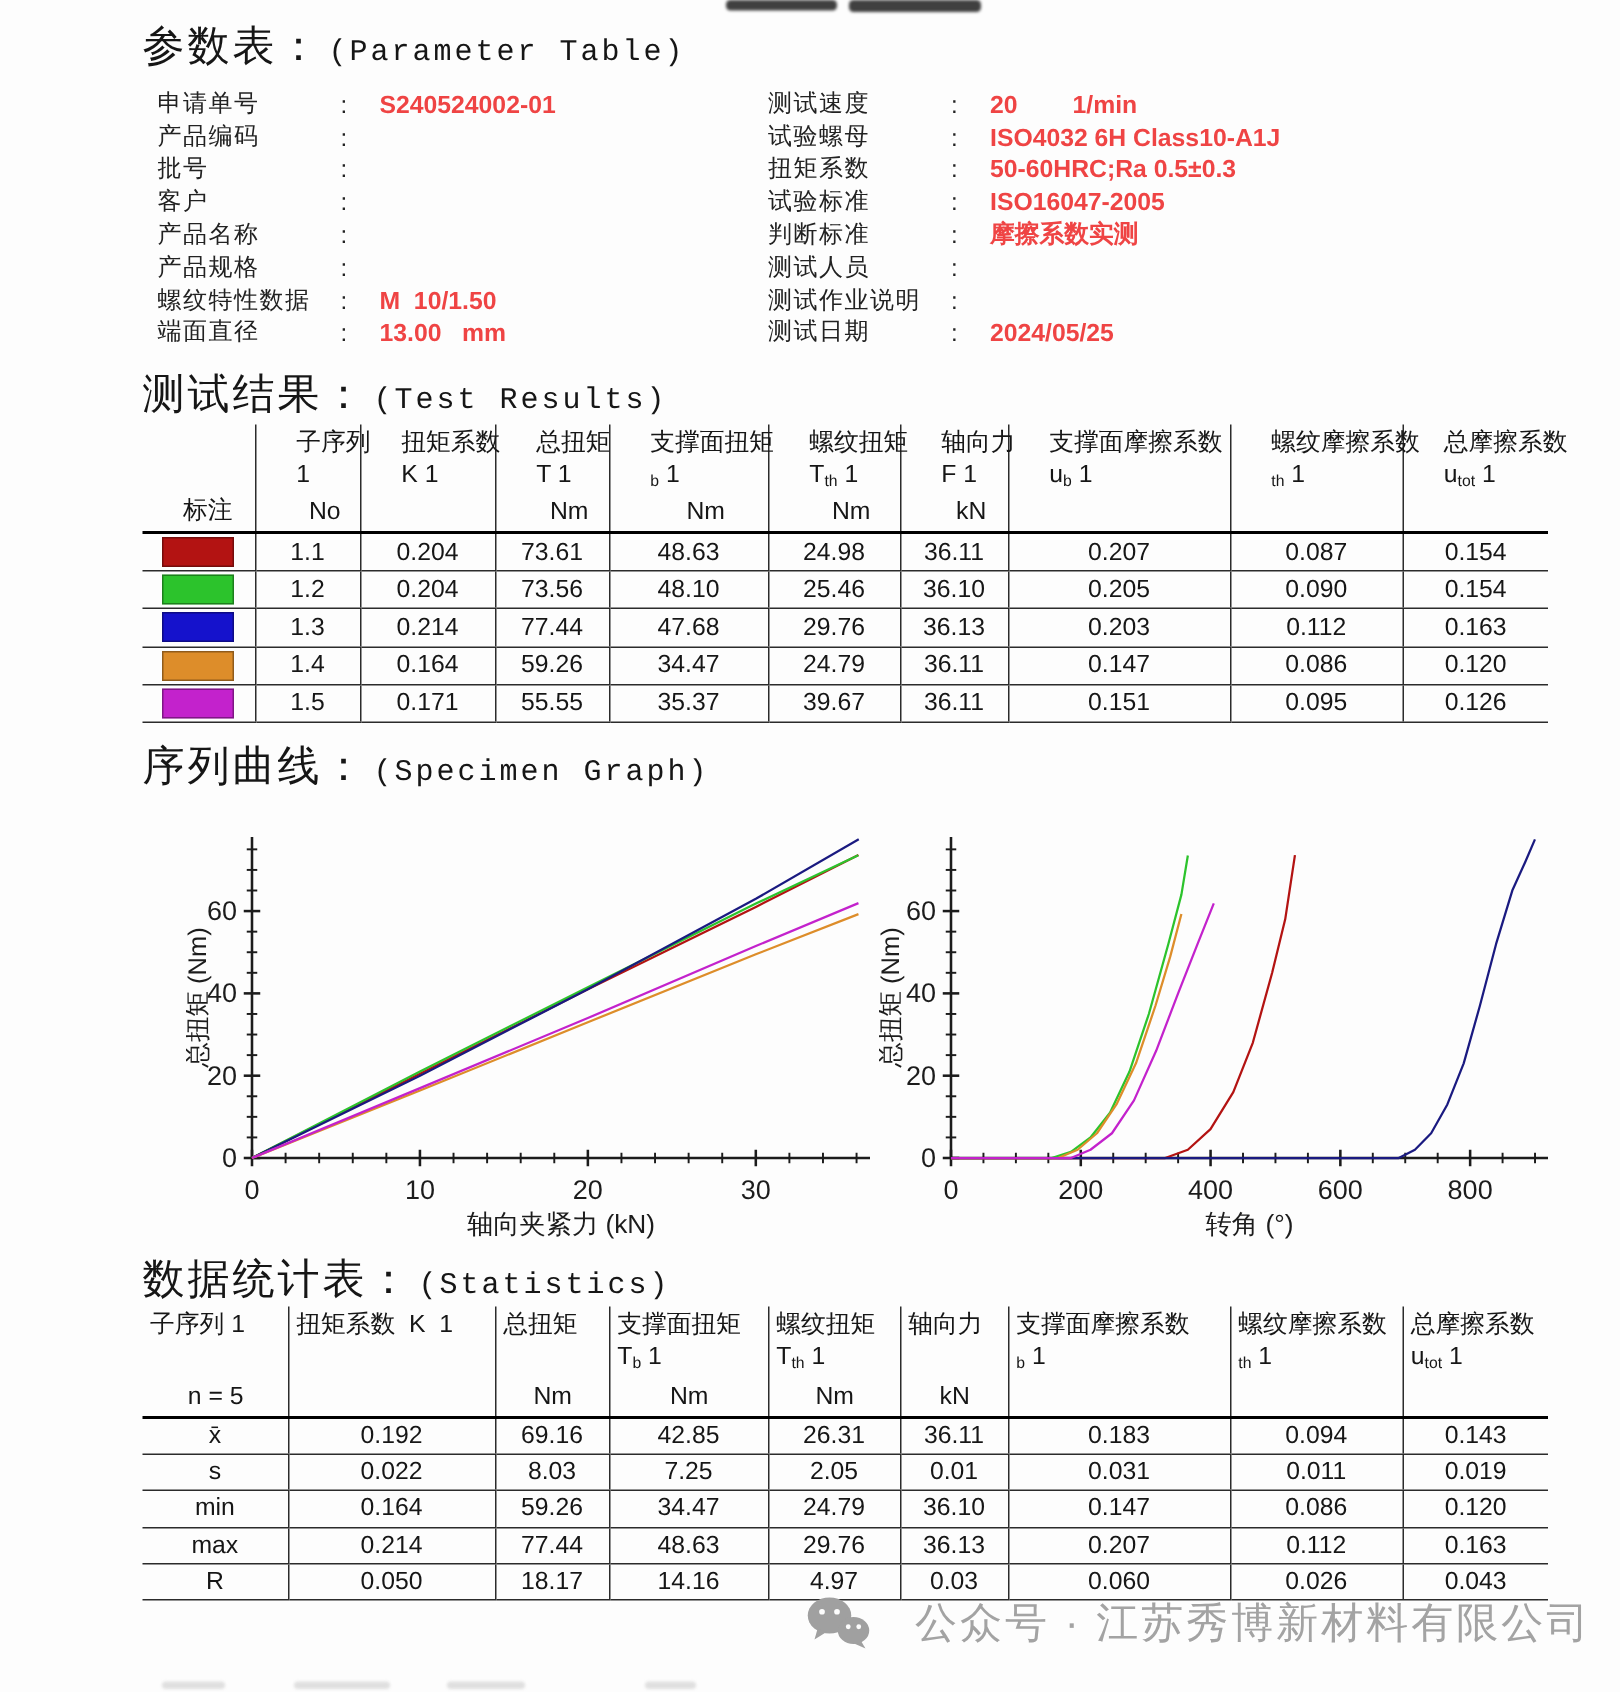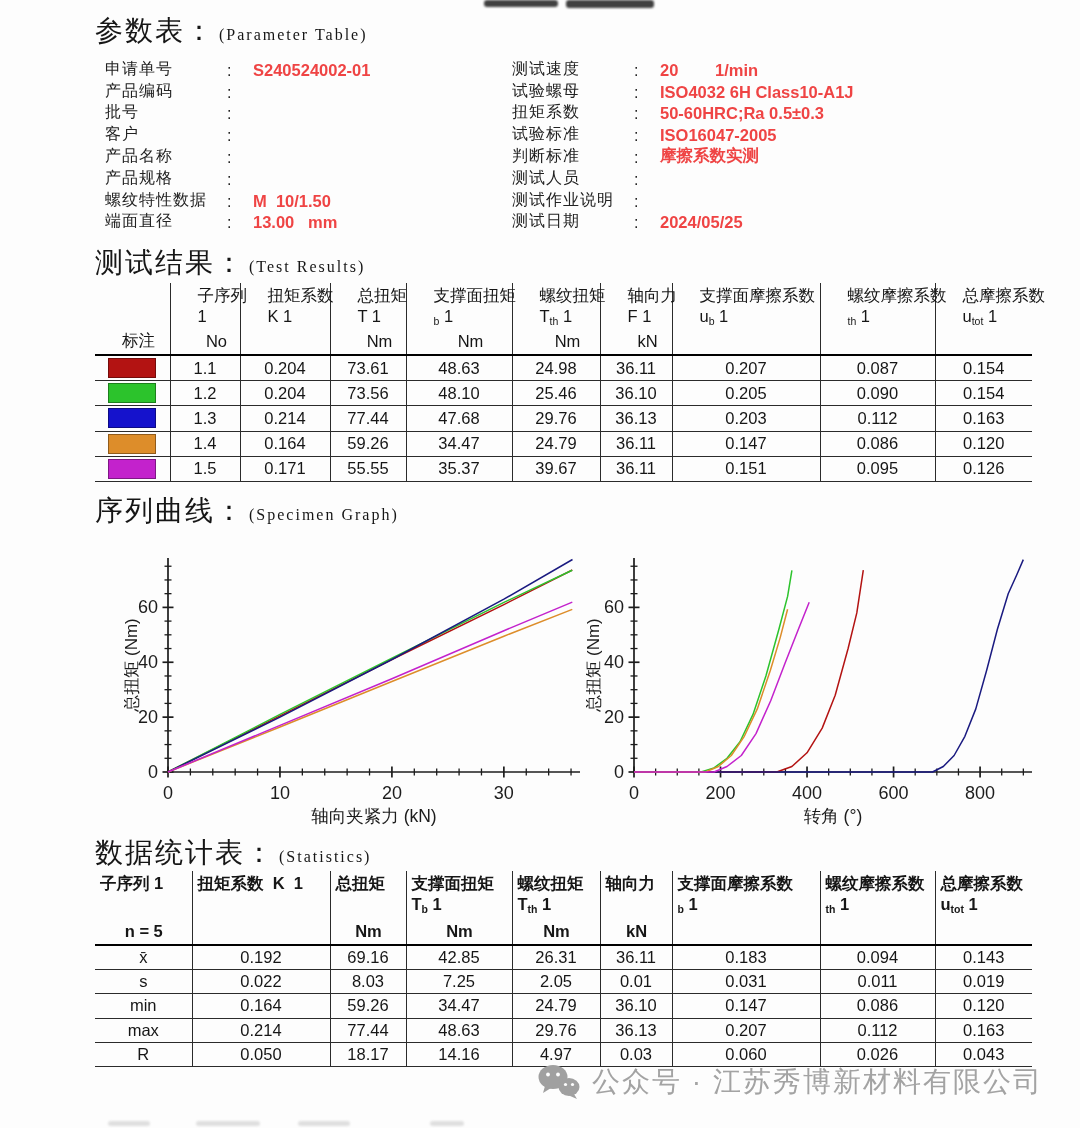--- a/index.html
+++ b/index.html
@@ -1,50 +1,50 @@
 <!DOCTYPE html>
 <html><head>
 <meta charset="utf-8">
 <style>
   html,body{margin:0;padding:0;}
   body{width:1080px;height:1128px;background:#fdfdfd;font-family:"Liberation Sans",sans-serif;color:#1e1e1e;position:relative;overflow:hidden;}
   .page{position:absolute;inset:0;}
   
   .h{position:absolute;left:95px;white-space:nowrap;color:#161616;}
   .h .zh{font-size:28px;letter-spacing:2px;font-weight:500;}
-  .h .en{font-family:Liberation Serif, serif;font-size:16px;letter-spacing:2px;margin-left:4px;}
+  .h .en{font-family:Liberation Mono, monospace;font-size:20px;letter-spacing:2px;margin-left:4px;}
   
   .param{position:absolute;top:58px;font-size:16px;}
   .prow{display:flex;height:21.8px;align-items:flex-end;}
   .plabel{width:122px;letter-spacing:1px;color:#222;}
   .pcolon{width:16px;text-align:left;color:#222;}
   .pval{font-weight:700;white-space:pre;margin-left:10px;font-size:16.5px;color:#ef4444;}
   
   table{border-collapse:collapse;table-layout:fixed;position:absolute;left:95px;font-size:16.5px;color:#161616;}
   th,td{padding:0;}
   td{text-align:center;border-left:1.5px solid #2b2b2b;border-bottom:1.6px solid #2b2b2b;}
   td:first-child{border-left:none;}
   th{border-left:1.5px solid #2b2b2b;vertical-align:bottom;font-weight:400;}
   th:first-child{border-left:none;}
   thead tr{border-bottom:2.6px solid #000;}
   #results-table td{height:24.2px;}
   #stats-table td{height:23.2px;}
   .thwrap{display:flex;flex-direction:column;align-items:stretch;text-align:left;padding:2px 4px 3px 5px;}
   #results-table .thwrap{height:66px;padding-left:27px;}
-  #stats-table .thwrap{height:68px;font-weight:bold;}
+  #stats-table .thwrap{height:68px;}
   .tt{font-size:16.5px;line-height:21px;white-space:pre;}
   .ts{font-size:16.5px;line-height:20px;}
   .tu{text-align:center;font-size:16.5px;line-height:20px;}
   .sp{flex:1;}
   .sub{font-size:10.5px;position:relative;top:3px;}
   .swatch{width:46px;height:18px;margin:2px auto;border:1px solid rgba(0,0,0,.35);}
   
   .chart{position:absolute;}
   
-  .wm{position:absolute;left:536px;top:1063px;display:flex;align-items:center;gap:10px;color:#a3a3a3;font-size:28px;letter-spacing:2px;}
+  .wm{position:absolute;left:536px;top:1063px;display:flex;align-items:center;gap:28px;color:#a3a3a3;font-size:28px;letter-spacing:2px;}
   
   .smudge{position:absolute;background:#404040;border-radius:3px;filter:blur(1.2px);}
   .smudge.light{background:#c7c7c7;opacity:.55;}
 </style>
 </head>
 <body>
 
 <div class="page">
 
   <div class="smudge" style="left:484px;top:0;width:74px;height:7px;"></div>

